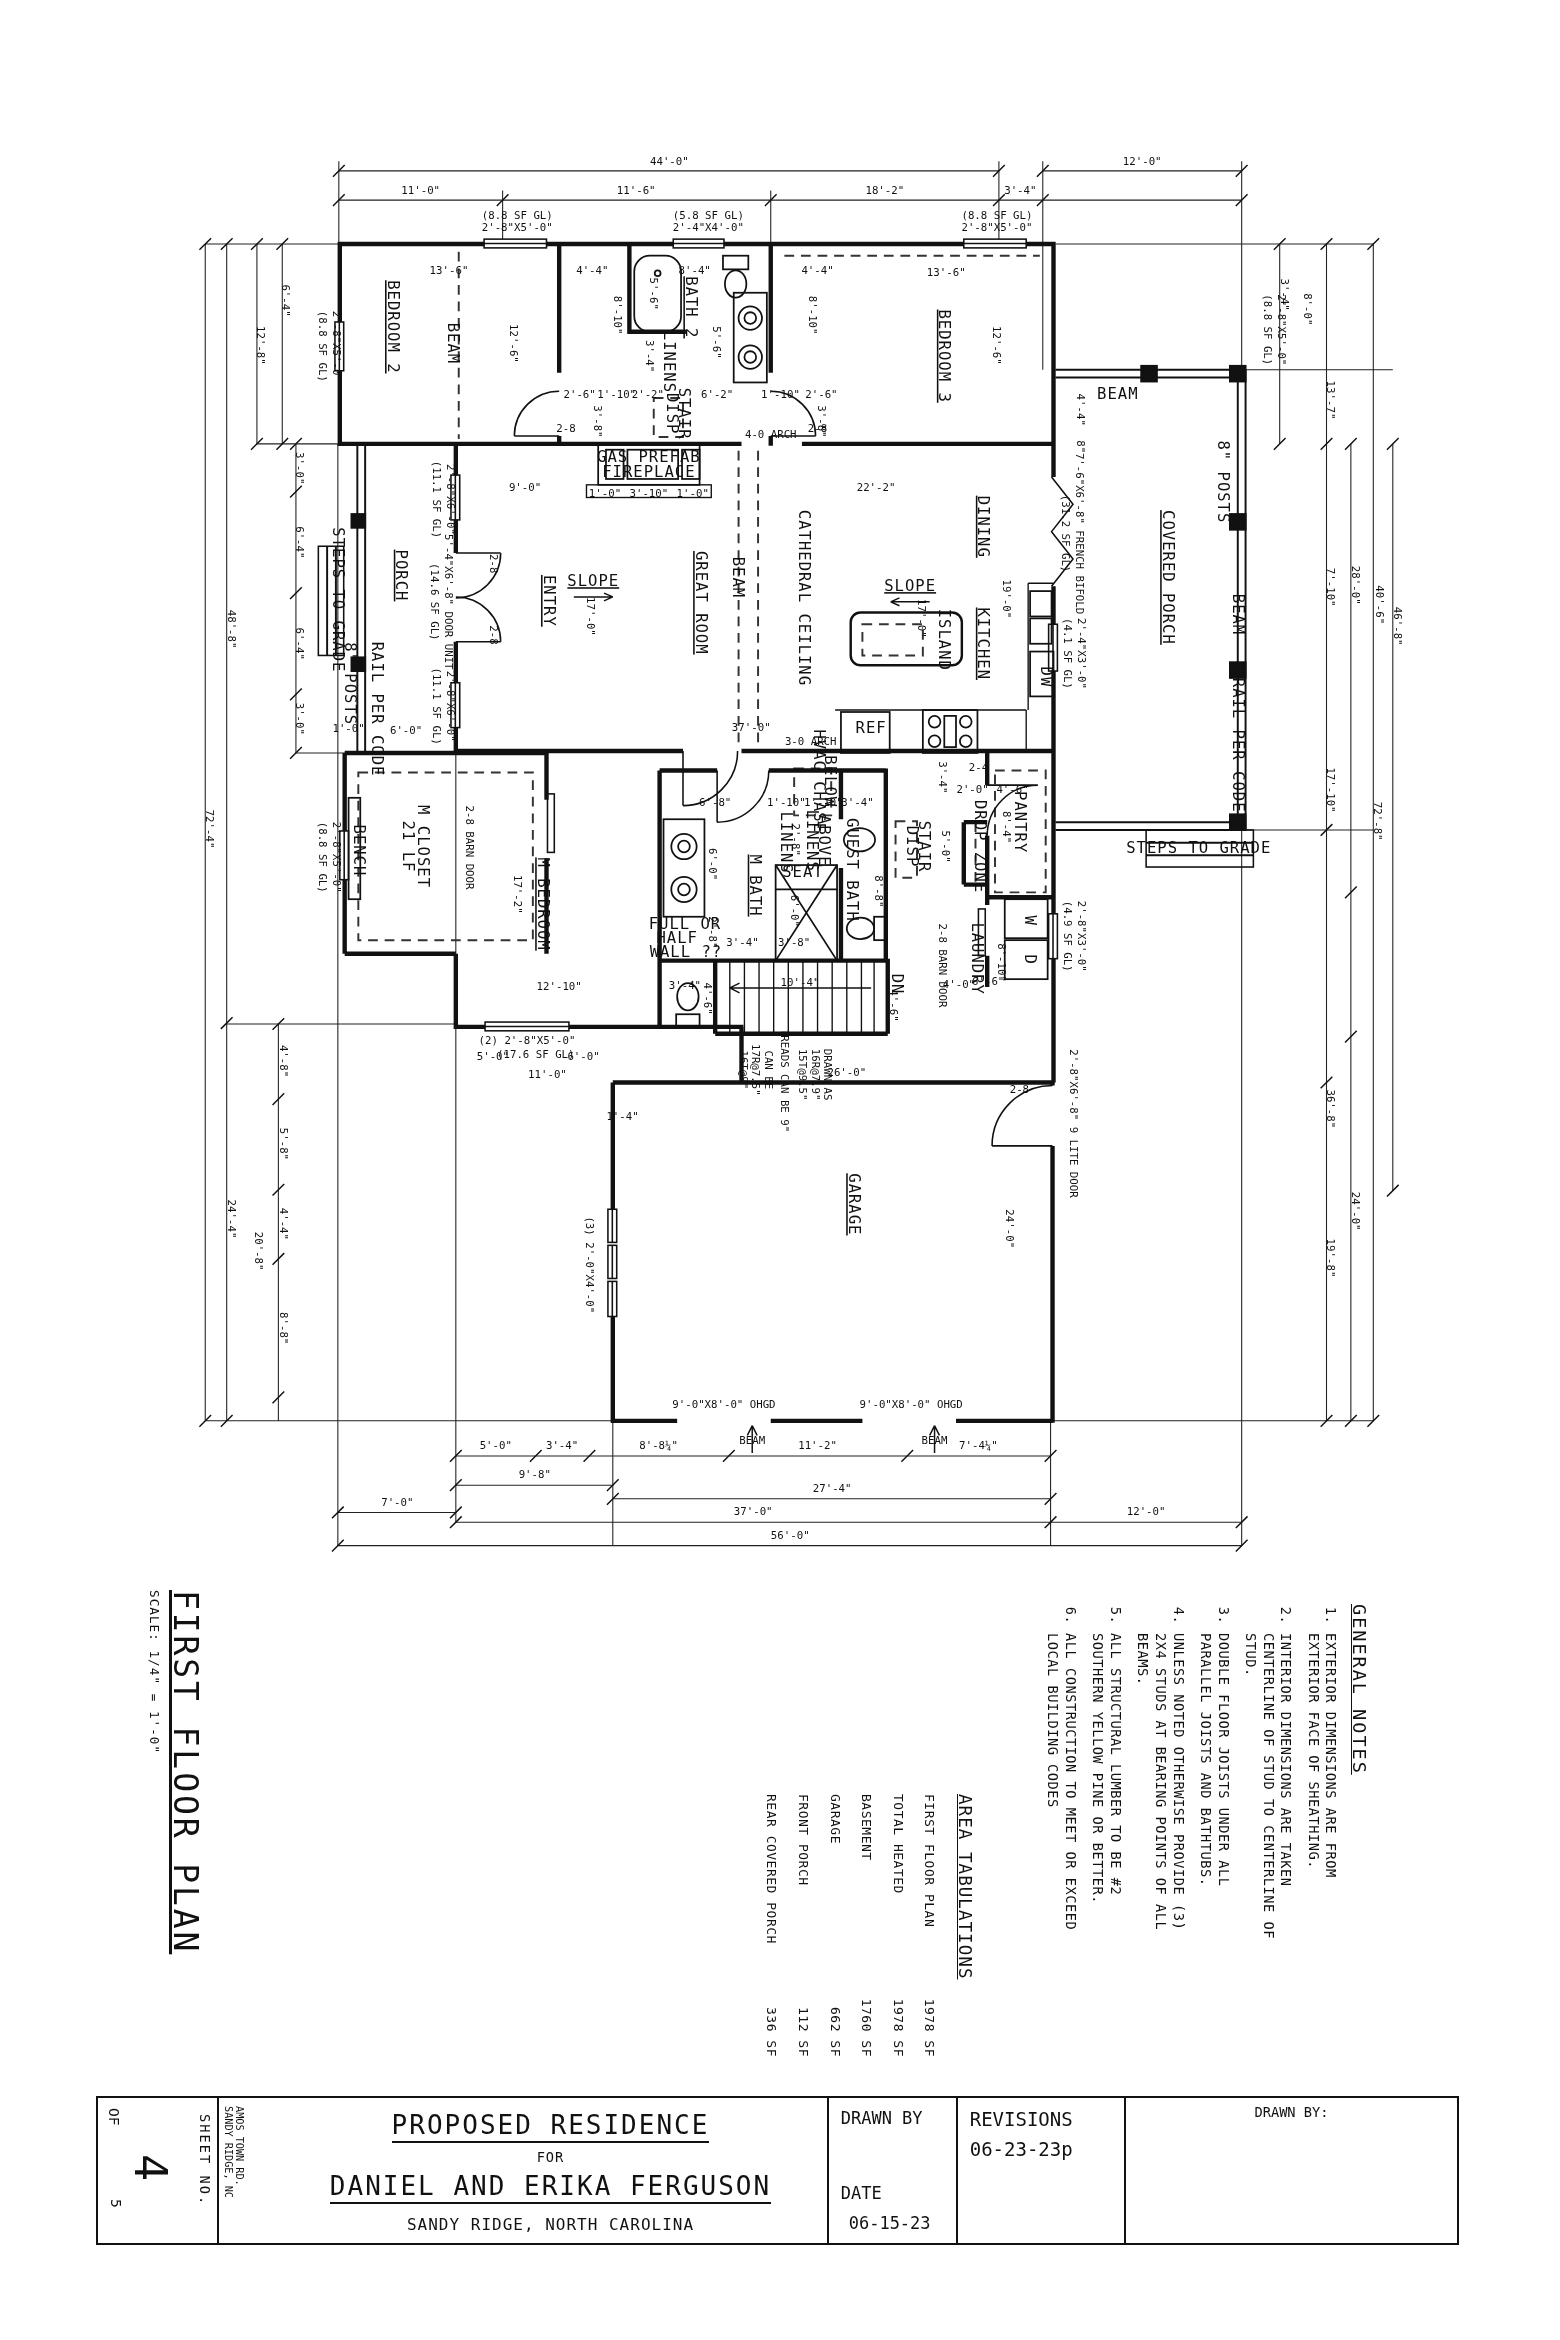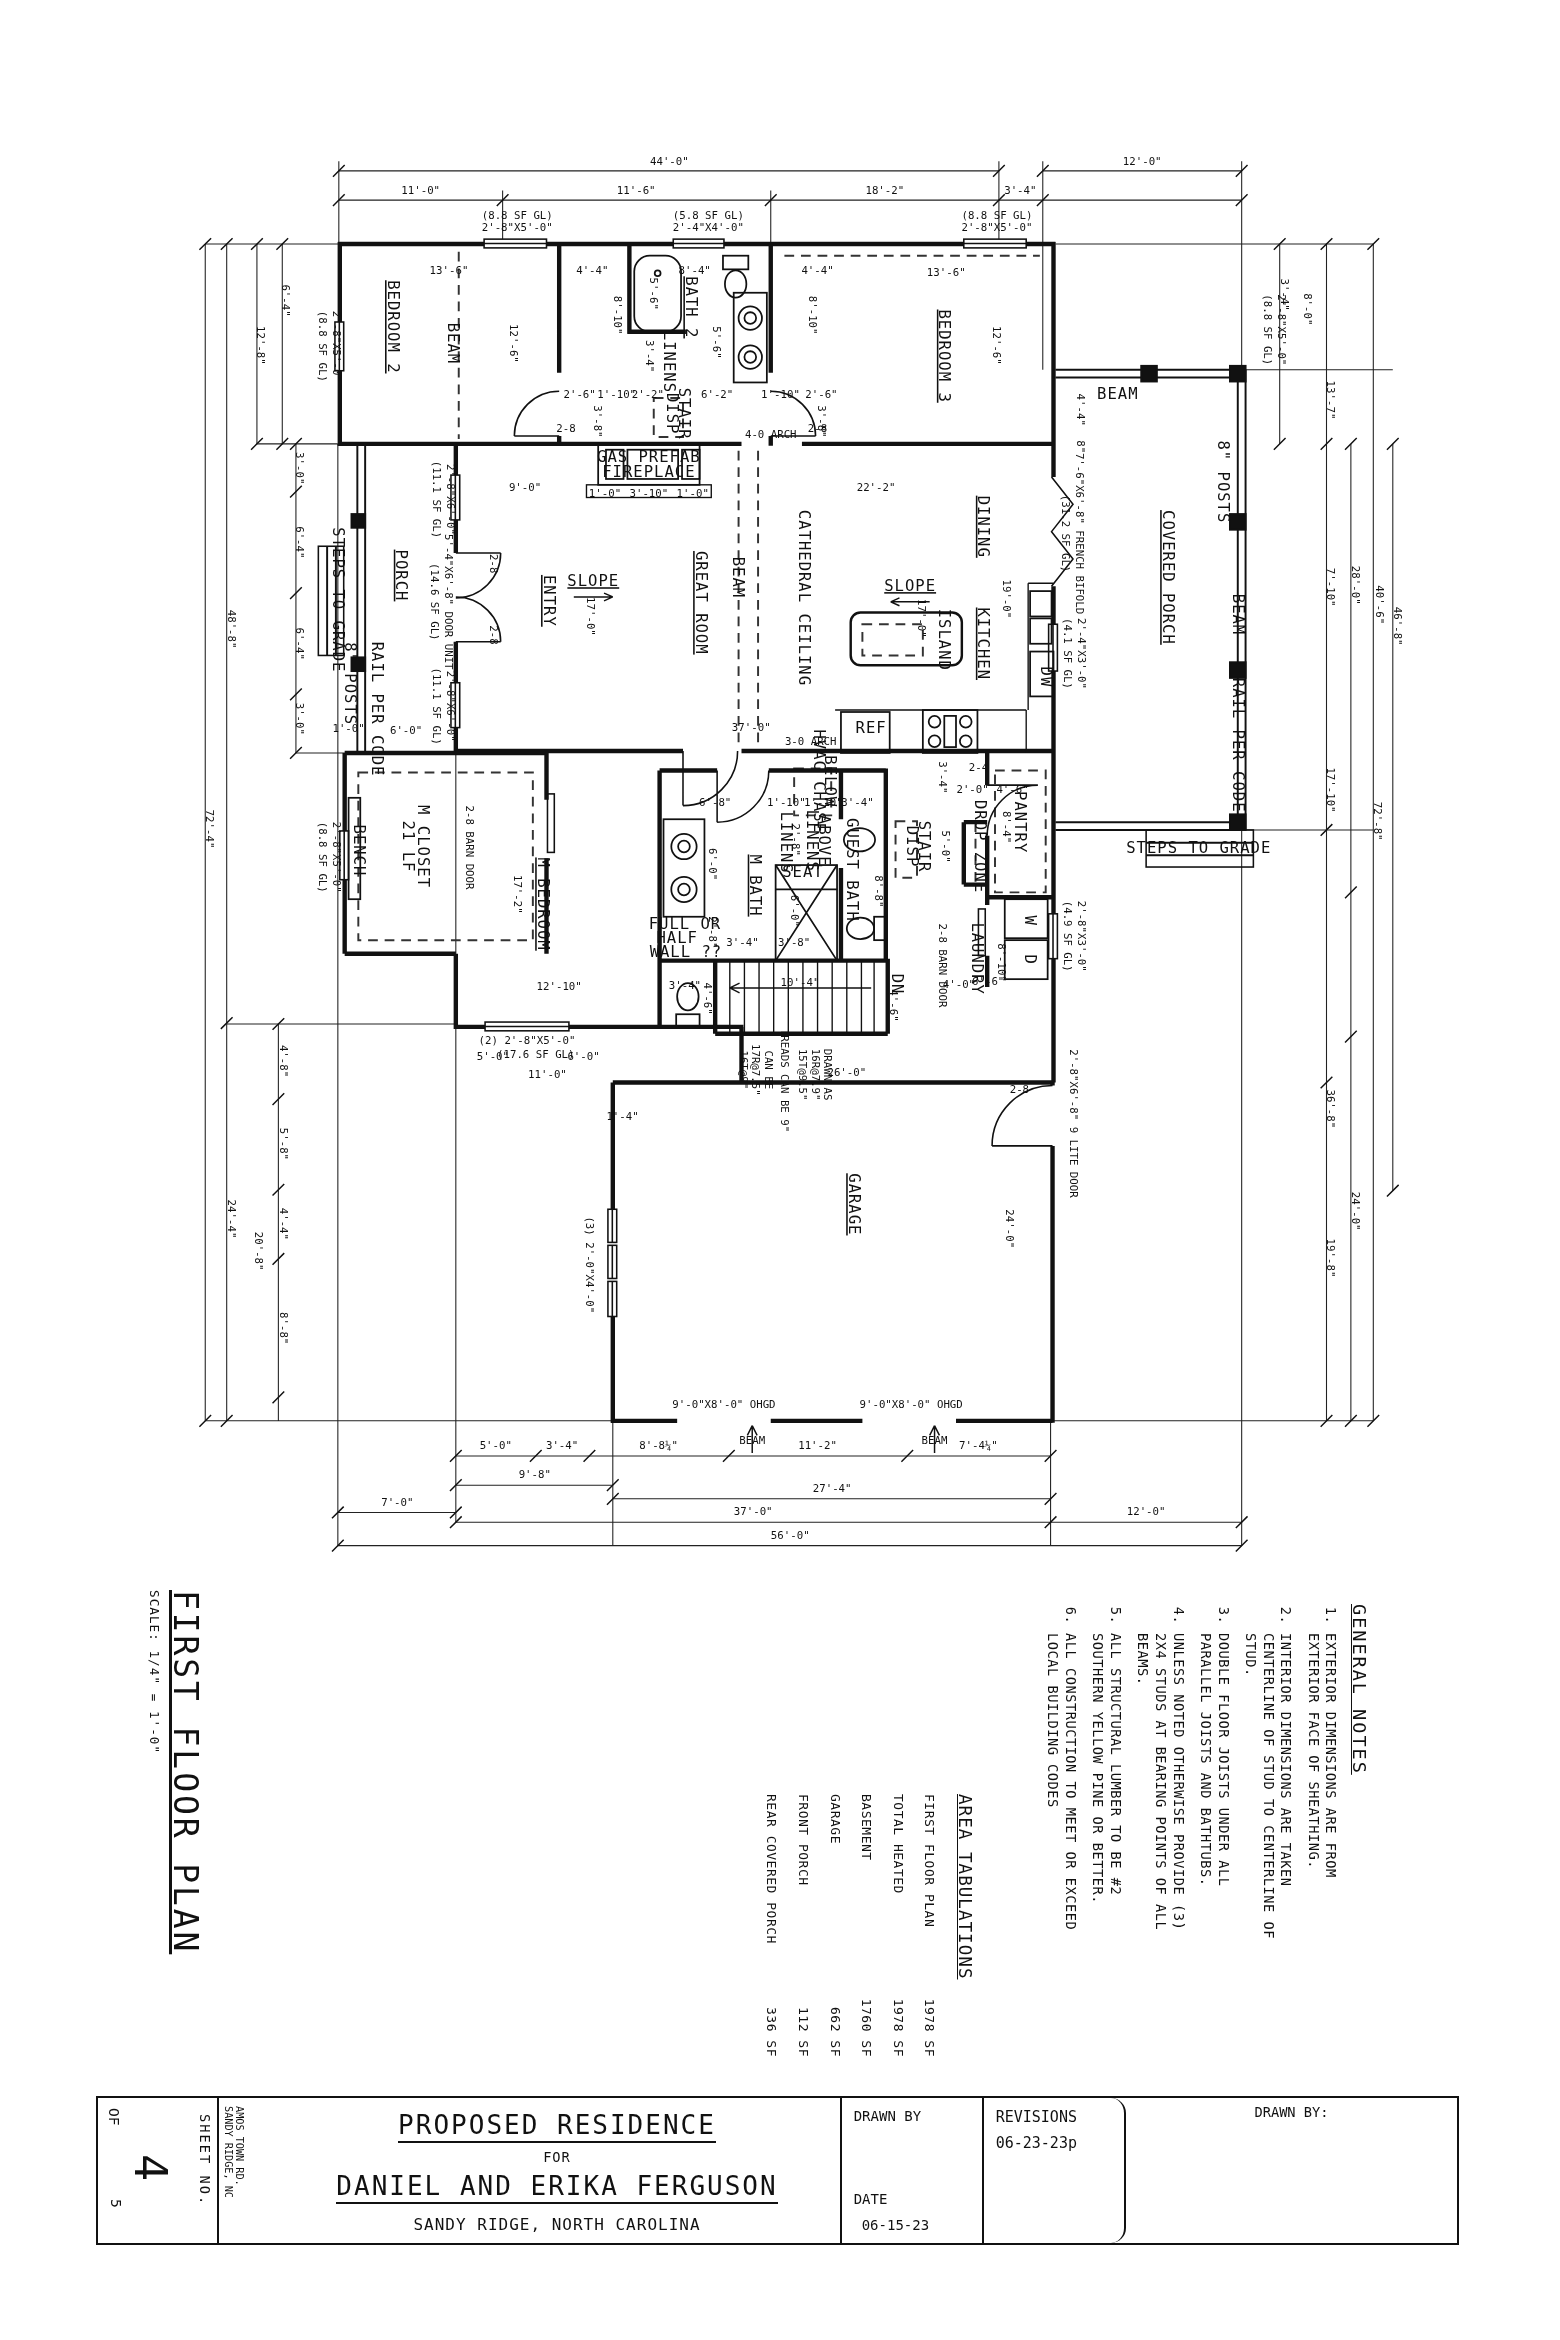--- a/index.html
+++ b/index.html
@@ -34,24 +34,24 @@
   #tb-sheet .big4{position:absolute;left:39px;top:43px;font-size:45px;transform:rotate(90deg);}
   #tb-sheet .of5{position:absolute;left:9.8px;top:101px;font-size:14.6px;}
   #tb-sheet .sn{position:absolute;right:3.9px;top:15.6px;font-size:13.7px;letter-spacing:2px;}
   #tb-center{flex:1;padding-left:16px;}
   #tb-center .addr{position:absolute;left:2.9px;top:7.8px;font-size:10.2px;line-height:11.7px;}
   #tb-center .titles{text-align:center;padding-top:11.7px;margin-left:39px;}
   .proj,.client{display:inline-block;font-size:26px;letter-spacing:2px;
       border-bottom:2.9px double #111;padding-bottom:1px;white-space:nowrap;}
   .forline{font-size:13.7px;margin:6.8px 0 5.9px 0;letter-spacing:1px;}
   .locline{font-size:16px;margin-top:10.7px;letter-spacing:1px;}
-  #tb-drawn{width:142px;padding:9.8px 11.7px;display:flex;flex-direction:column;font-size:14px;box-sizing:border-box;}
+  #tb-drawn{width:129px;padding:9.8px 11.7px;display:flex;flex-direction:column;font-size:17px;box-sizing:border-box;}
   #tb-drawn .sp{flex:1;}
   #tb-drawn .dv{margin-top:9.8px;margin-left:8px;}
-  #tb-rev{width:142px;padding:9.8px 11.7px;font-size:15px;box-sizing:border-box;border-radius:15px;}
+  #tb-rev{width:168px;padding:9.8px 11.7px;font-size:19px;box-sizing:border-box;}
   #tb-rev .rv{margin-top:7.8px;}
   #tb-designer{width:331px;border-right:none;padding:5.9px 13.7px;font-size:15px;box-sizing:border-box;}
   #tb-designer .dh{text-align:center;font-size:13.7px;margin-bottom:5.9px;}
   #tb-designer .dl{line-height:25px;white-space:nowrap;}
 </style>
 </head>
 <body>
 
 <div id="sheet">
 

